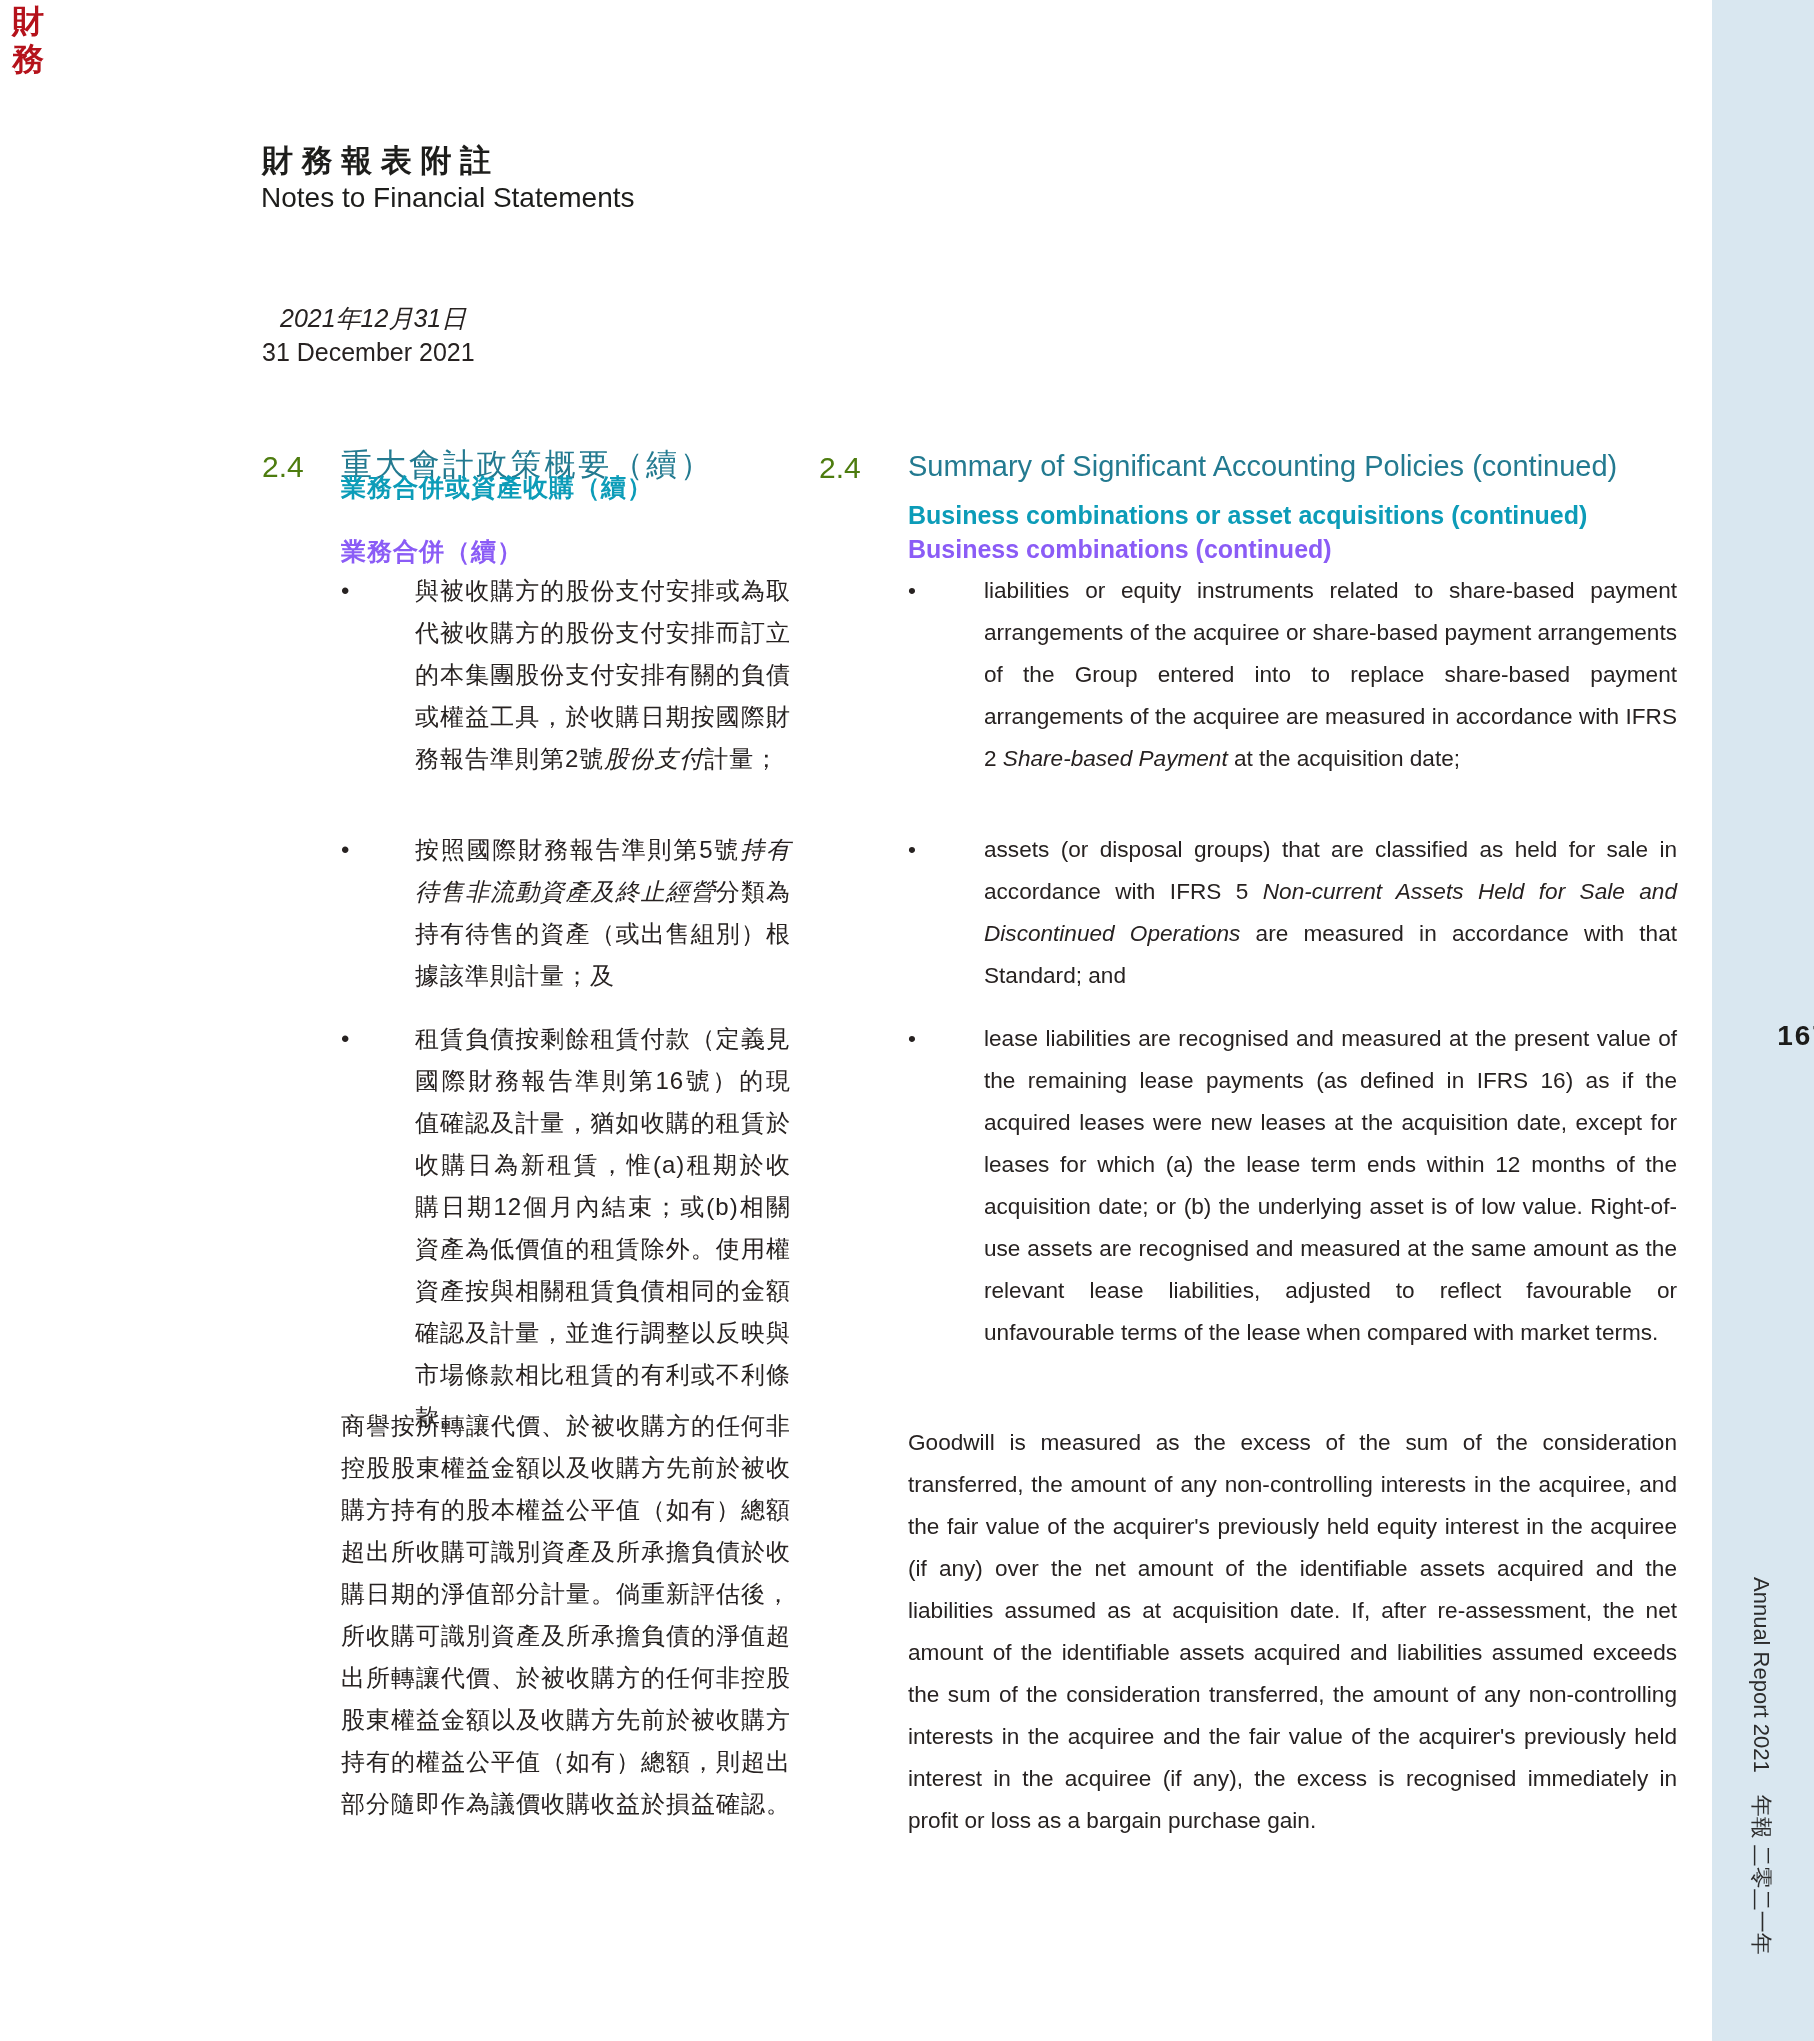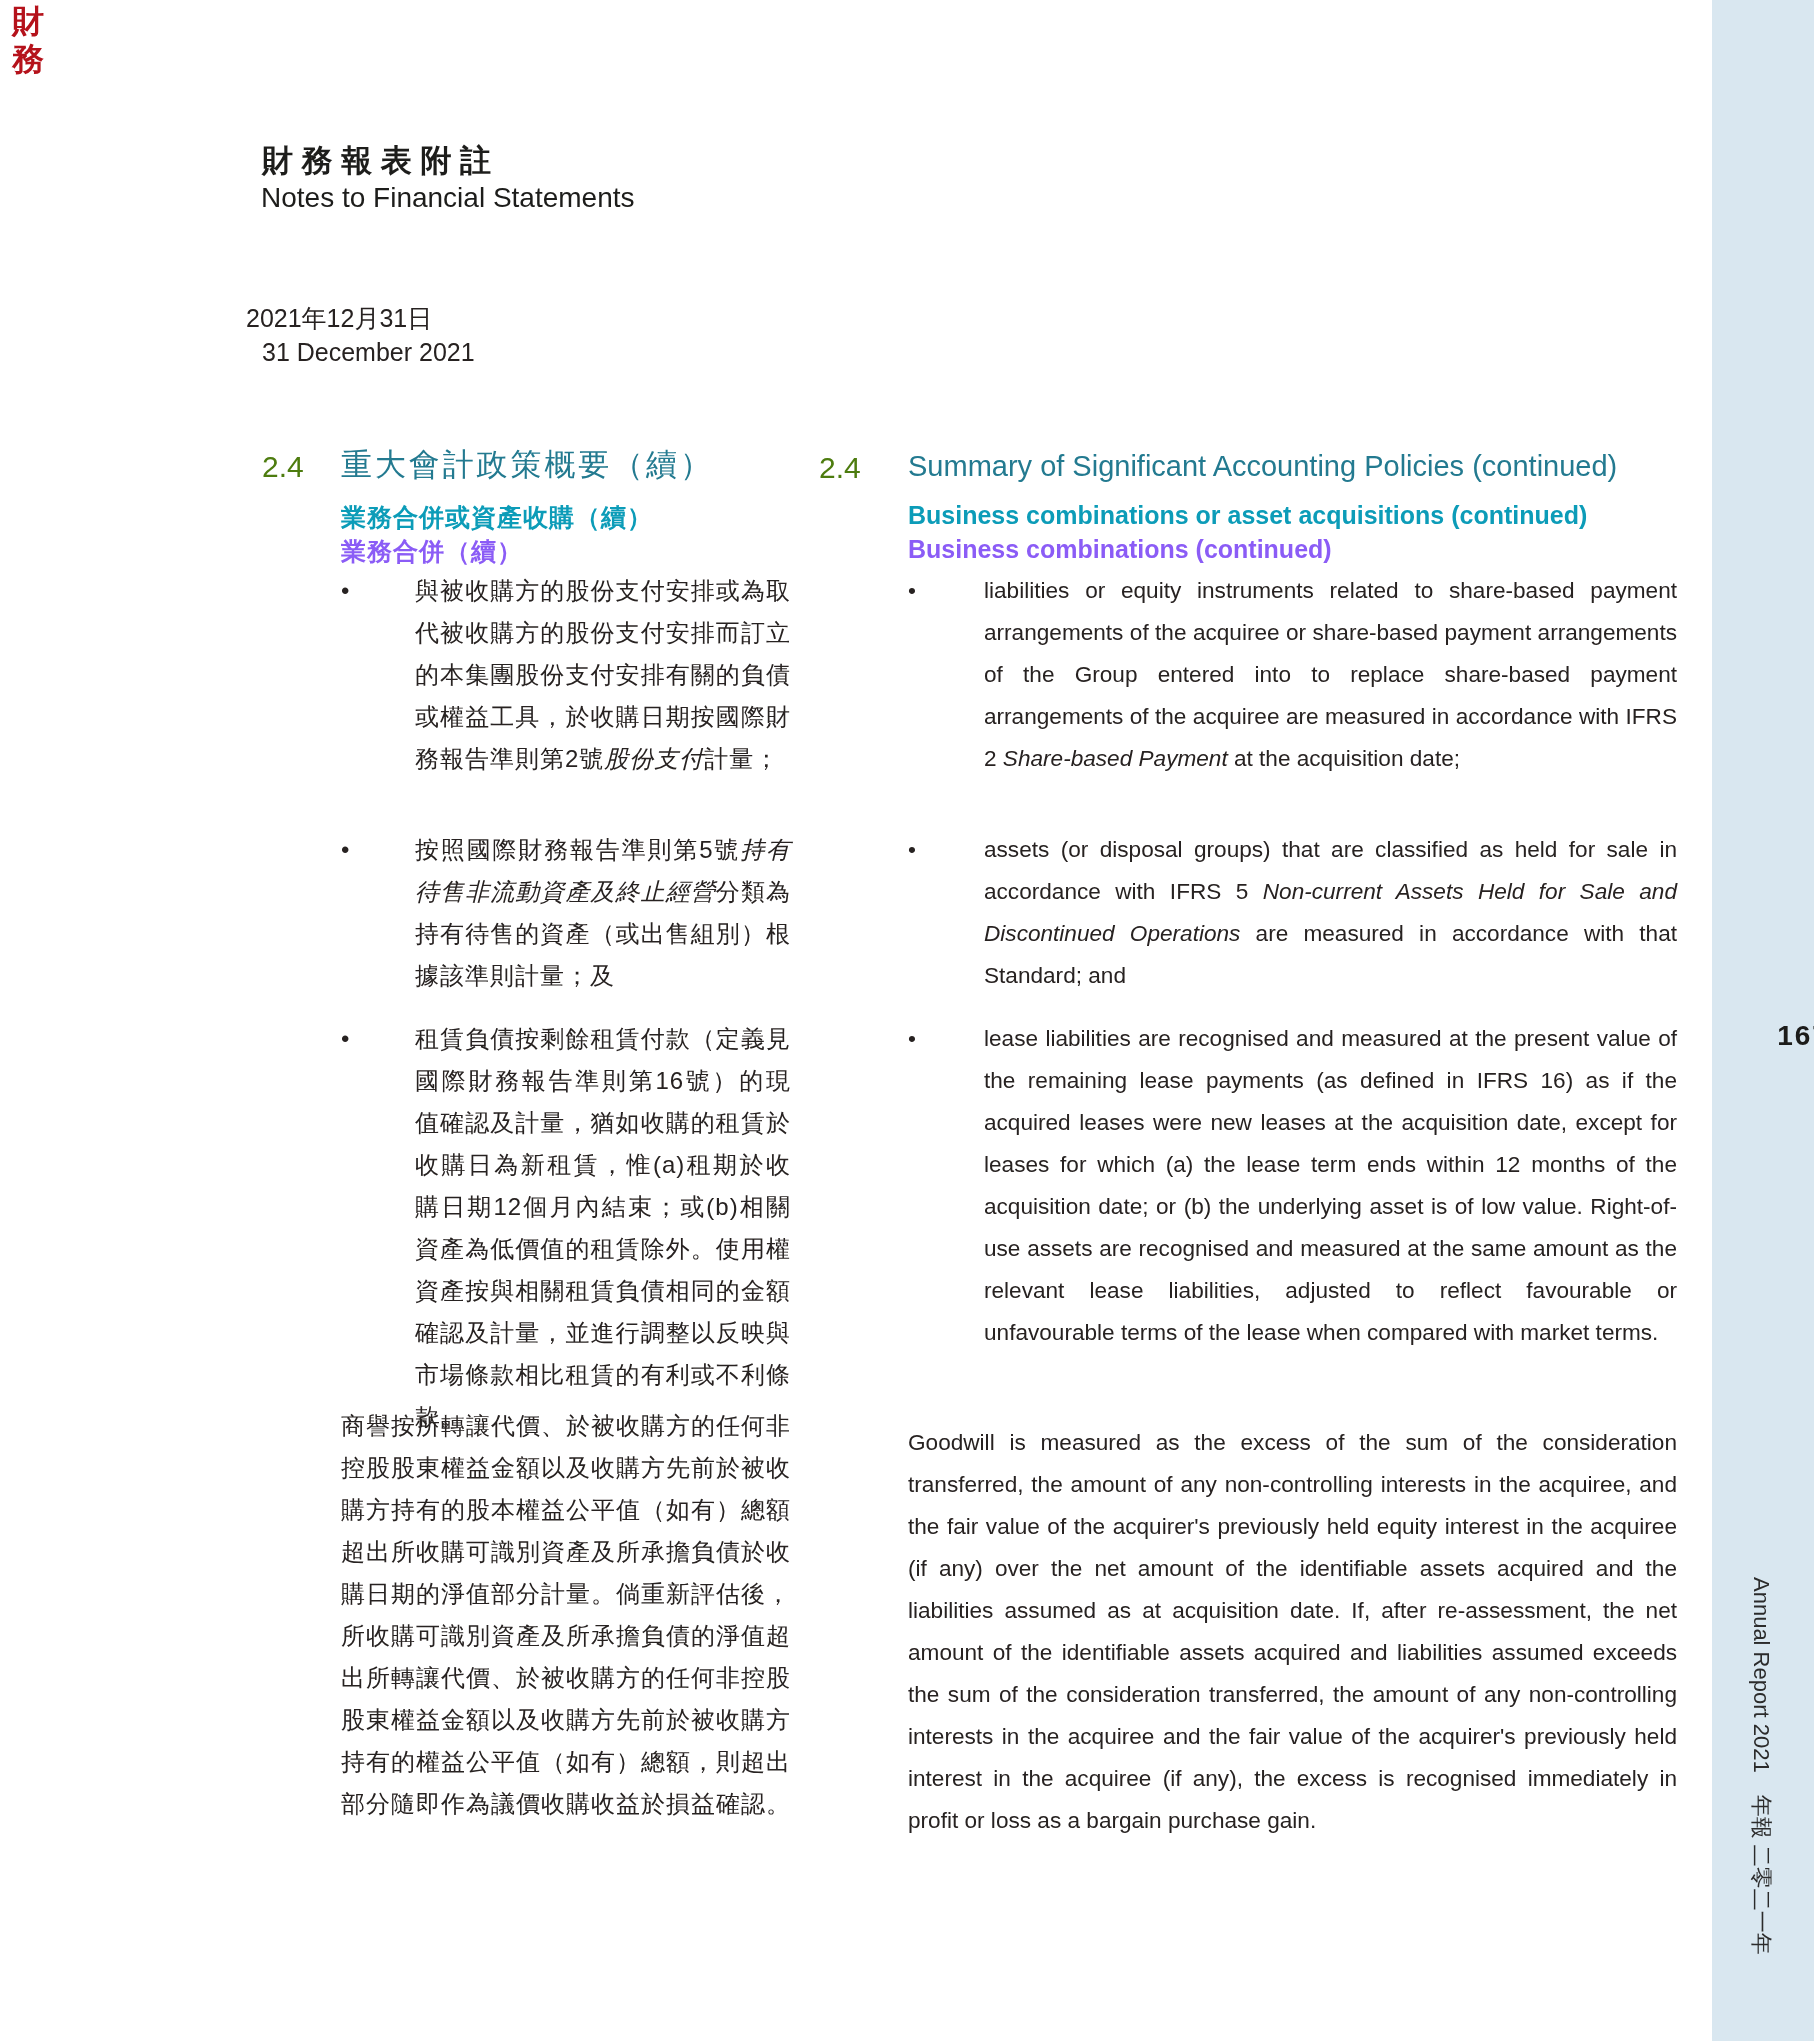--- a/index.html
+++ b/index.html
@@ -9,31 +9,31 @@
   }
   
   .red-tab{position:absolute;left:11.5px;top:1.9px;width:33px;text-align:center;
     font-family:"DejaVu Serif", serif;font-weight:bold;font-size:32px;line-height:38px;
     color:#b5121b;}
   .red-tab span{display:block;}
   
   .h-zh{position:absolute;left:262px;top:140px;margin:0;font-family:"DejaVu Serif", serif;
     font-weight:bold;font-size:31px;letter-spacing:8.6px;color:#1d1d1b;}
   .h-en{position:absolute;left:261px;top:182px;font-size:28px;color:#1d1d1b;}
-  .date-zh{position:absolute;left:246px;top:302px;font-size:25px;}
+  .date-zh{position:absolute;left:280px;top:302px;font-size:25px;font-style:italic;}
   .date-en{position:absolute;left:262px;top:338px;font-size:25px;}
   
   .sec-no{position:absolute;font-size:30px;color:#4d7c0f;}
   .sec-no.l{left:262px;top:450px;}
   .sec-no.r{left:819px;top:451px;}
   .sec-title{position:absolute;color:#237a90;}
   .sec-title.l{left:341px;top:444px;font-size:31px;letter-spacing:2.9px;}
   .sec-title.r{left:908px;top:450px;font-size:29px;}
   .sub1{position:absolute;font-weight:bold;color:#0c9cb8;font-size:25px;}
-  .sub1.l{left:341px;top:501px;letter-spacing:1px;}
+  .sub1.l{left:341px;top:471px;letter-spacing:1px;}
   .sub1.r{left:908px;top:501px;}
   .sub2{position:absolute;font-weight:bold;color:#8b5cf6;font-size:25px;}
   .sub2.l{left:341px;top:535px;letter-spacing:1px;}
   .sub2.r{left:908px;top:535px;}
   
   .blk{position:absolute;text-align:justify;}
   .lb{left:341px;width:450px;}
   .rb{left:908px;width:769px;}
   .cjk{font-size:24px;line-height:42px;letter-spacing:1px;}
   .eng{font-size:22.6px;line-height:42px;}

